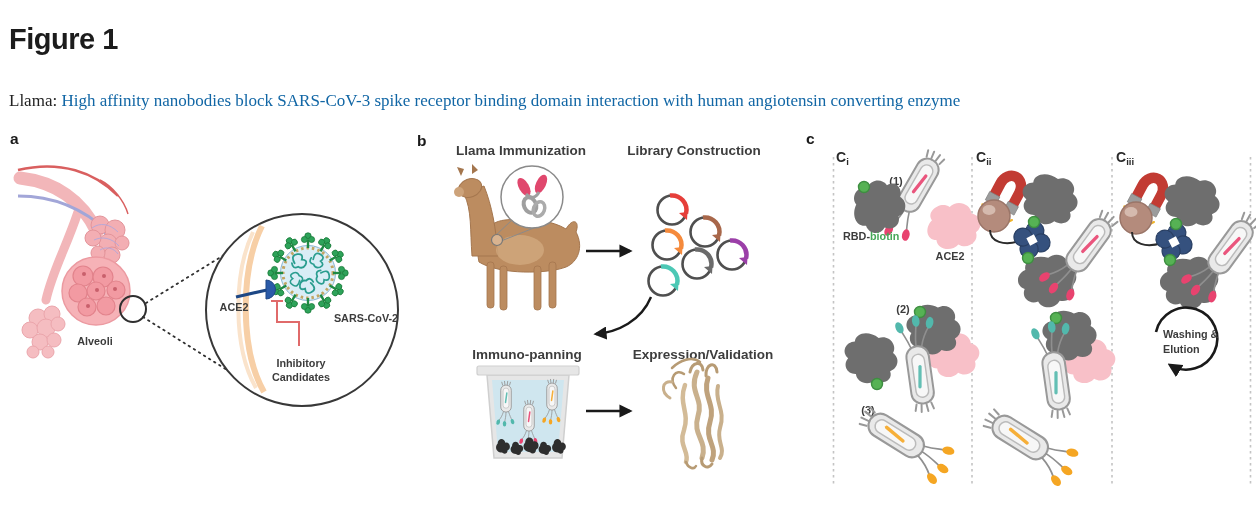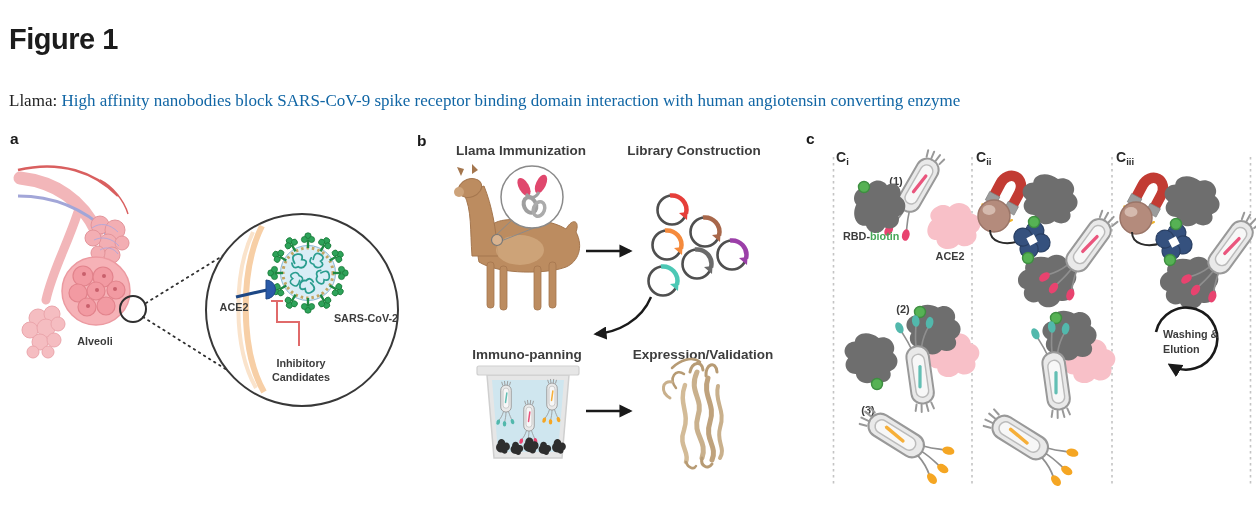--- a/index.html
+++ b/index.html
@@ -19,21 +19,21 @@
   .sub-main{font-size:14px;font-weight:700;fill:#2a2a2a;}
 </style>
 </head>
 <body>
 
 <div class="page">
 
   <h1 class="fig-title">Figure 1</h1>
 
   <p class="from-line"><span>Llama:</span>
-    <a class="article-link">High affinity nanobodies block SARS-CoV-9 spike receptor binding domain interaction with human angiotensin converting enzyme</a>
+    <a class="article-link">High affinity nanobodies block SARS-CoV-3 spike receptor binding domain interaction with human angiotensin converting enzyme</a>
   </p>
 
   <div class="figure-area">
   <svg width="1256" height="394" viewBox="0 112 1256 394" xmlns="http://www.w3.org/2000/svg">
     <defs>
       <marker id="arrow" viewBox="0 0 10 10" refX="8" refY="5" markerWidth="5.5" markerHeight="5.5" orient="auto-start-reverse">
         <path d="M0,0 L10,5 L0,10 z" fill="#1a1a1a"></path>
       </marker>
       <g id="phage">
         <path d="M-8,-33 l-2,-7 M-2.5,-34 l-1,-8 M3,-34 l1,-8 M8.5,-33 l2,-7" stroke="#999" stroke-width="2.2" fill="none" stroke-linecap="round"></path>

